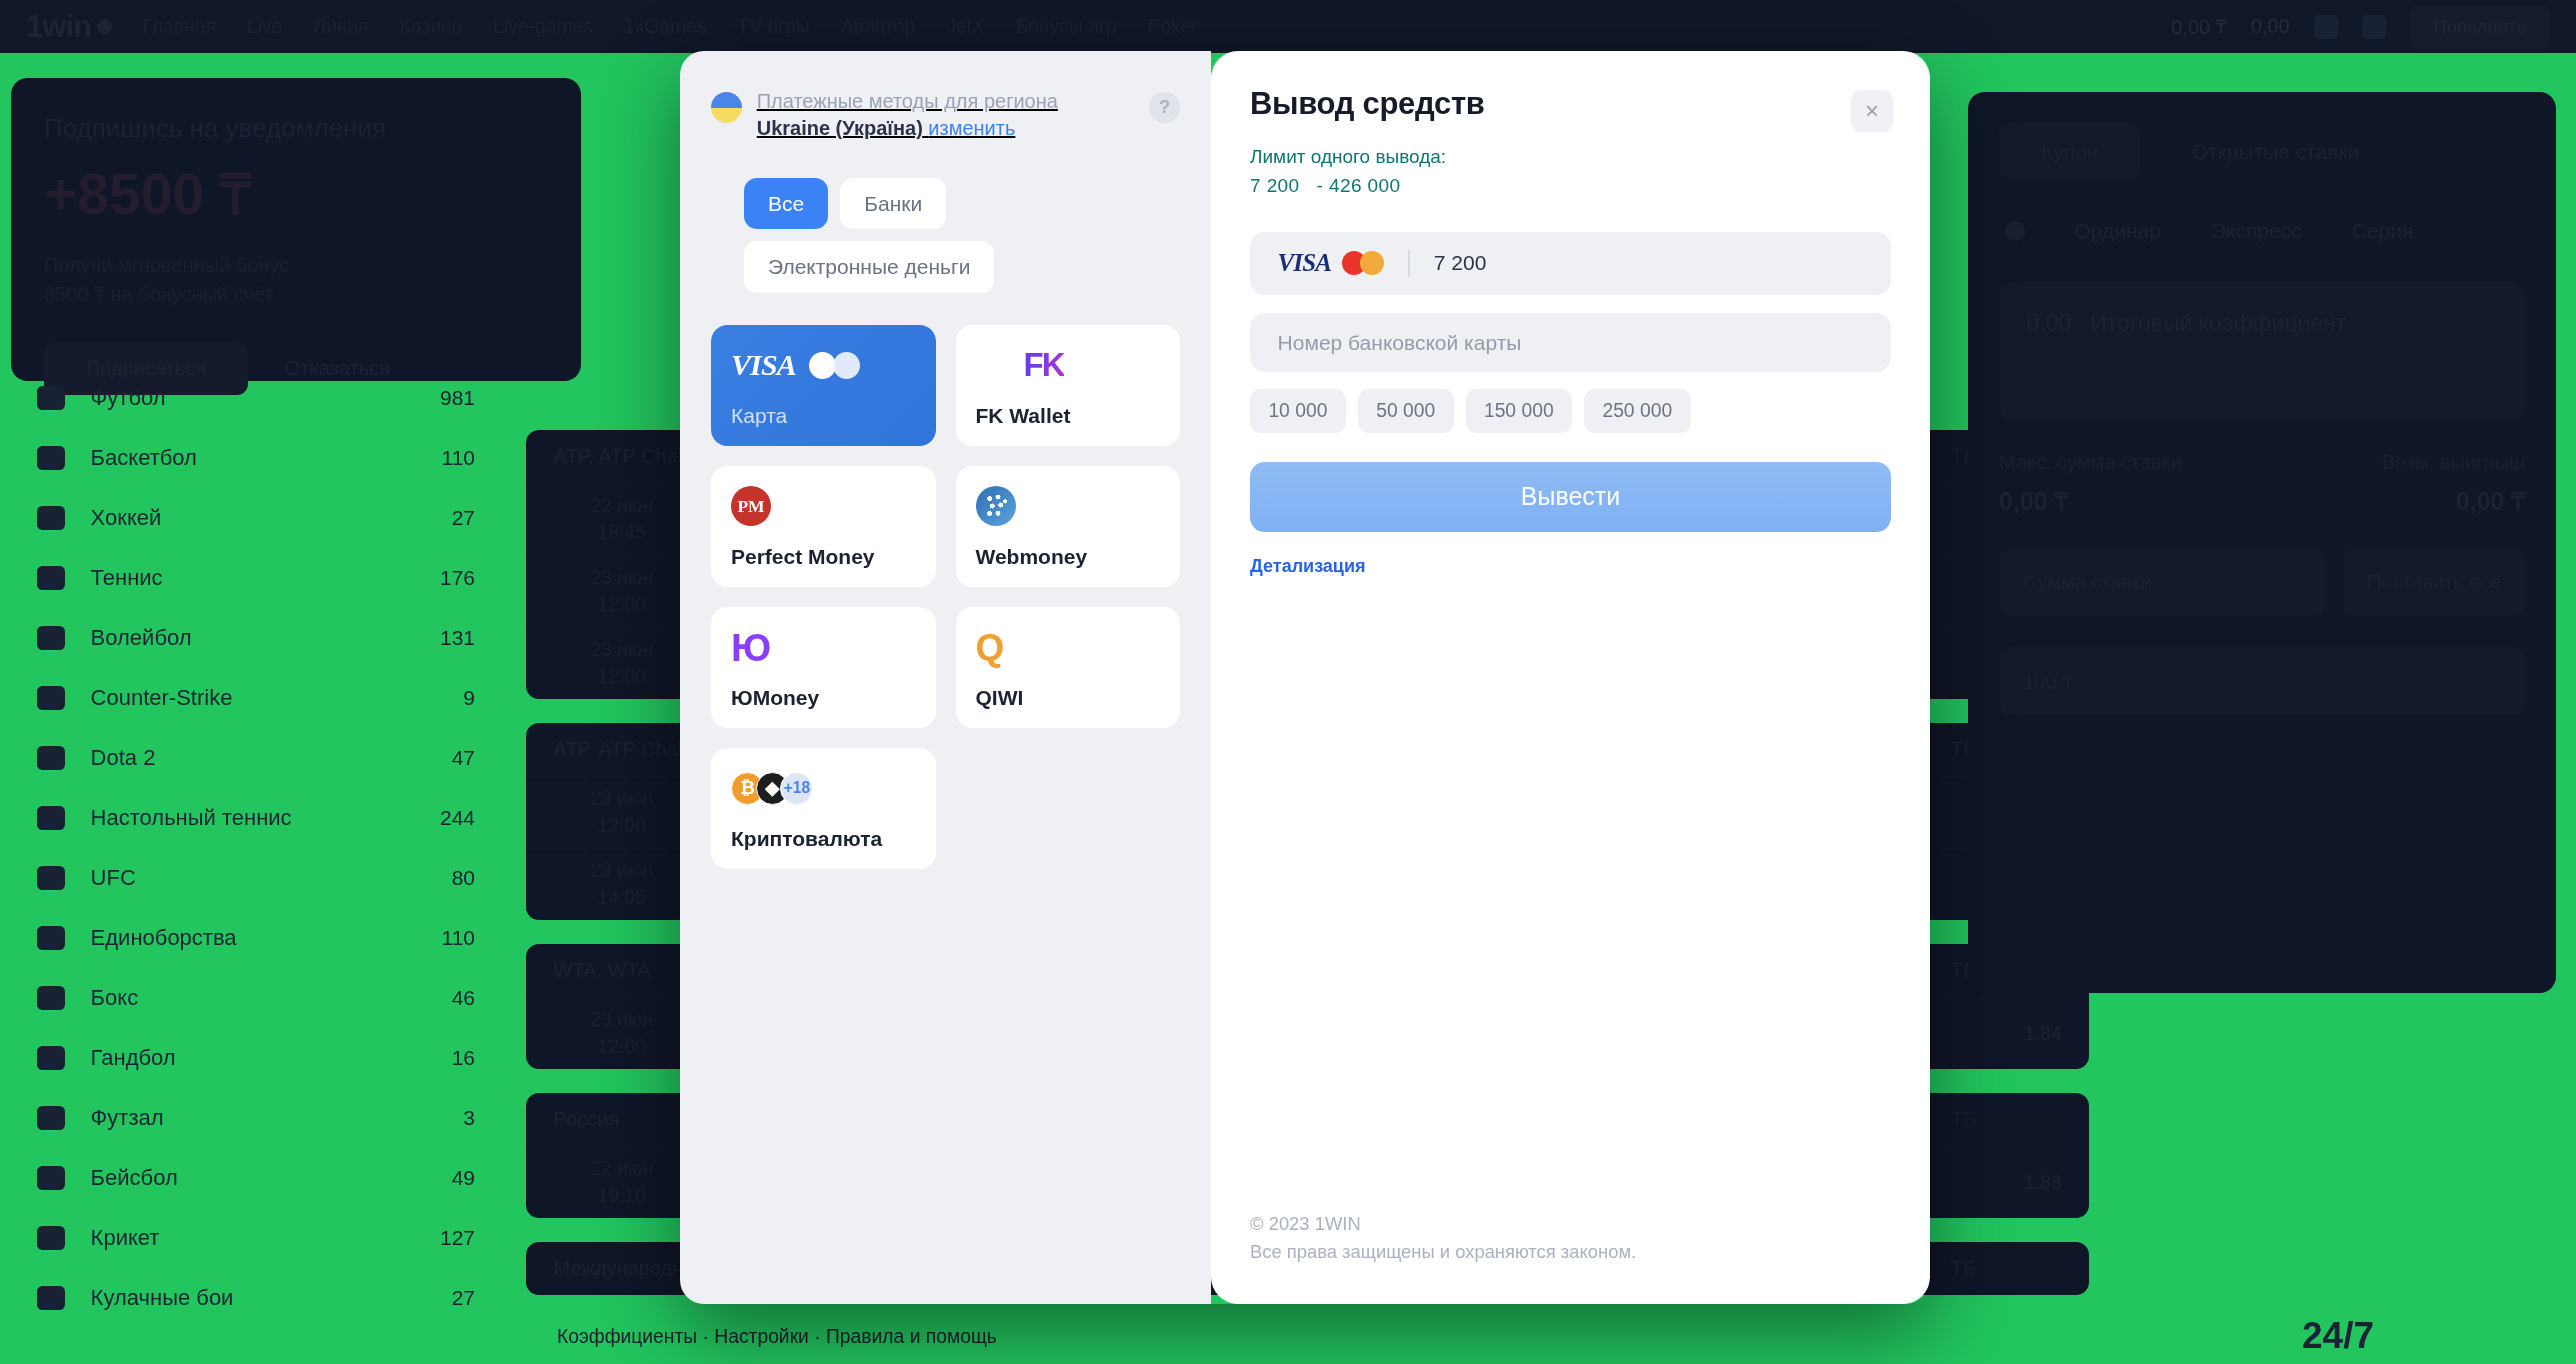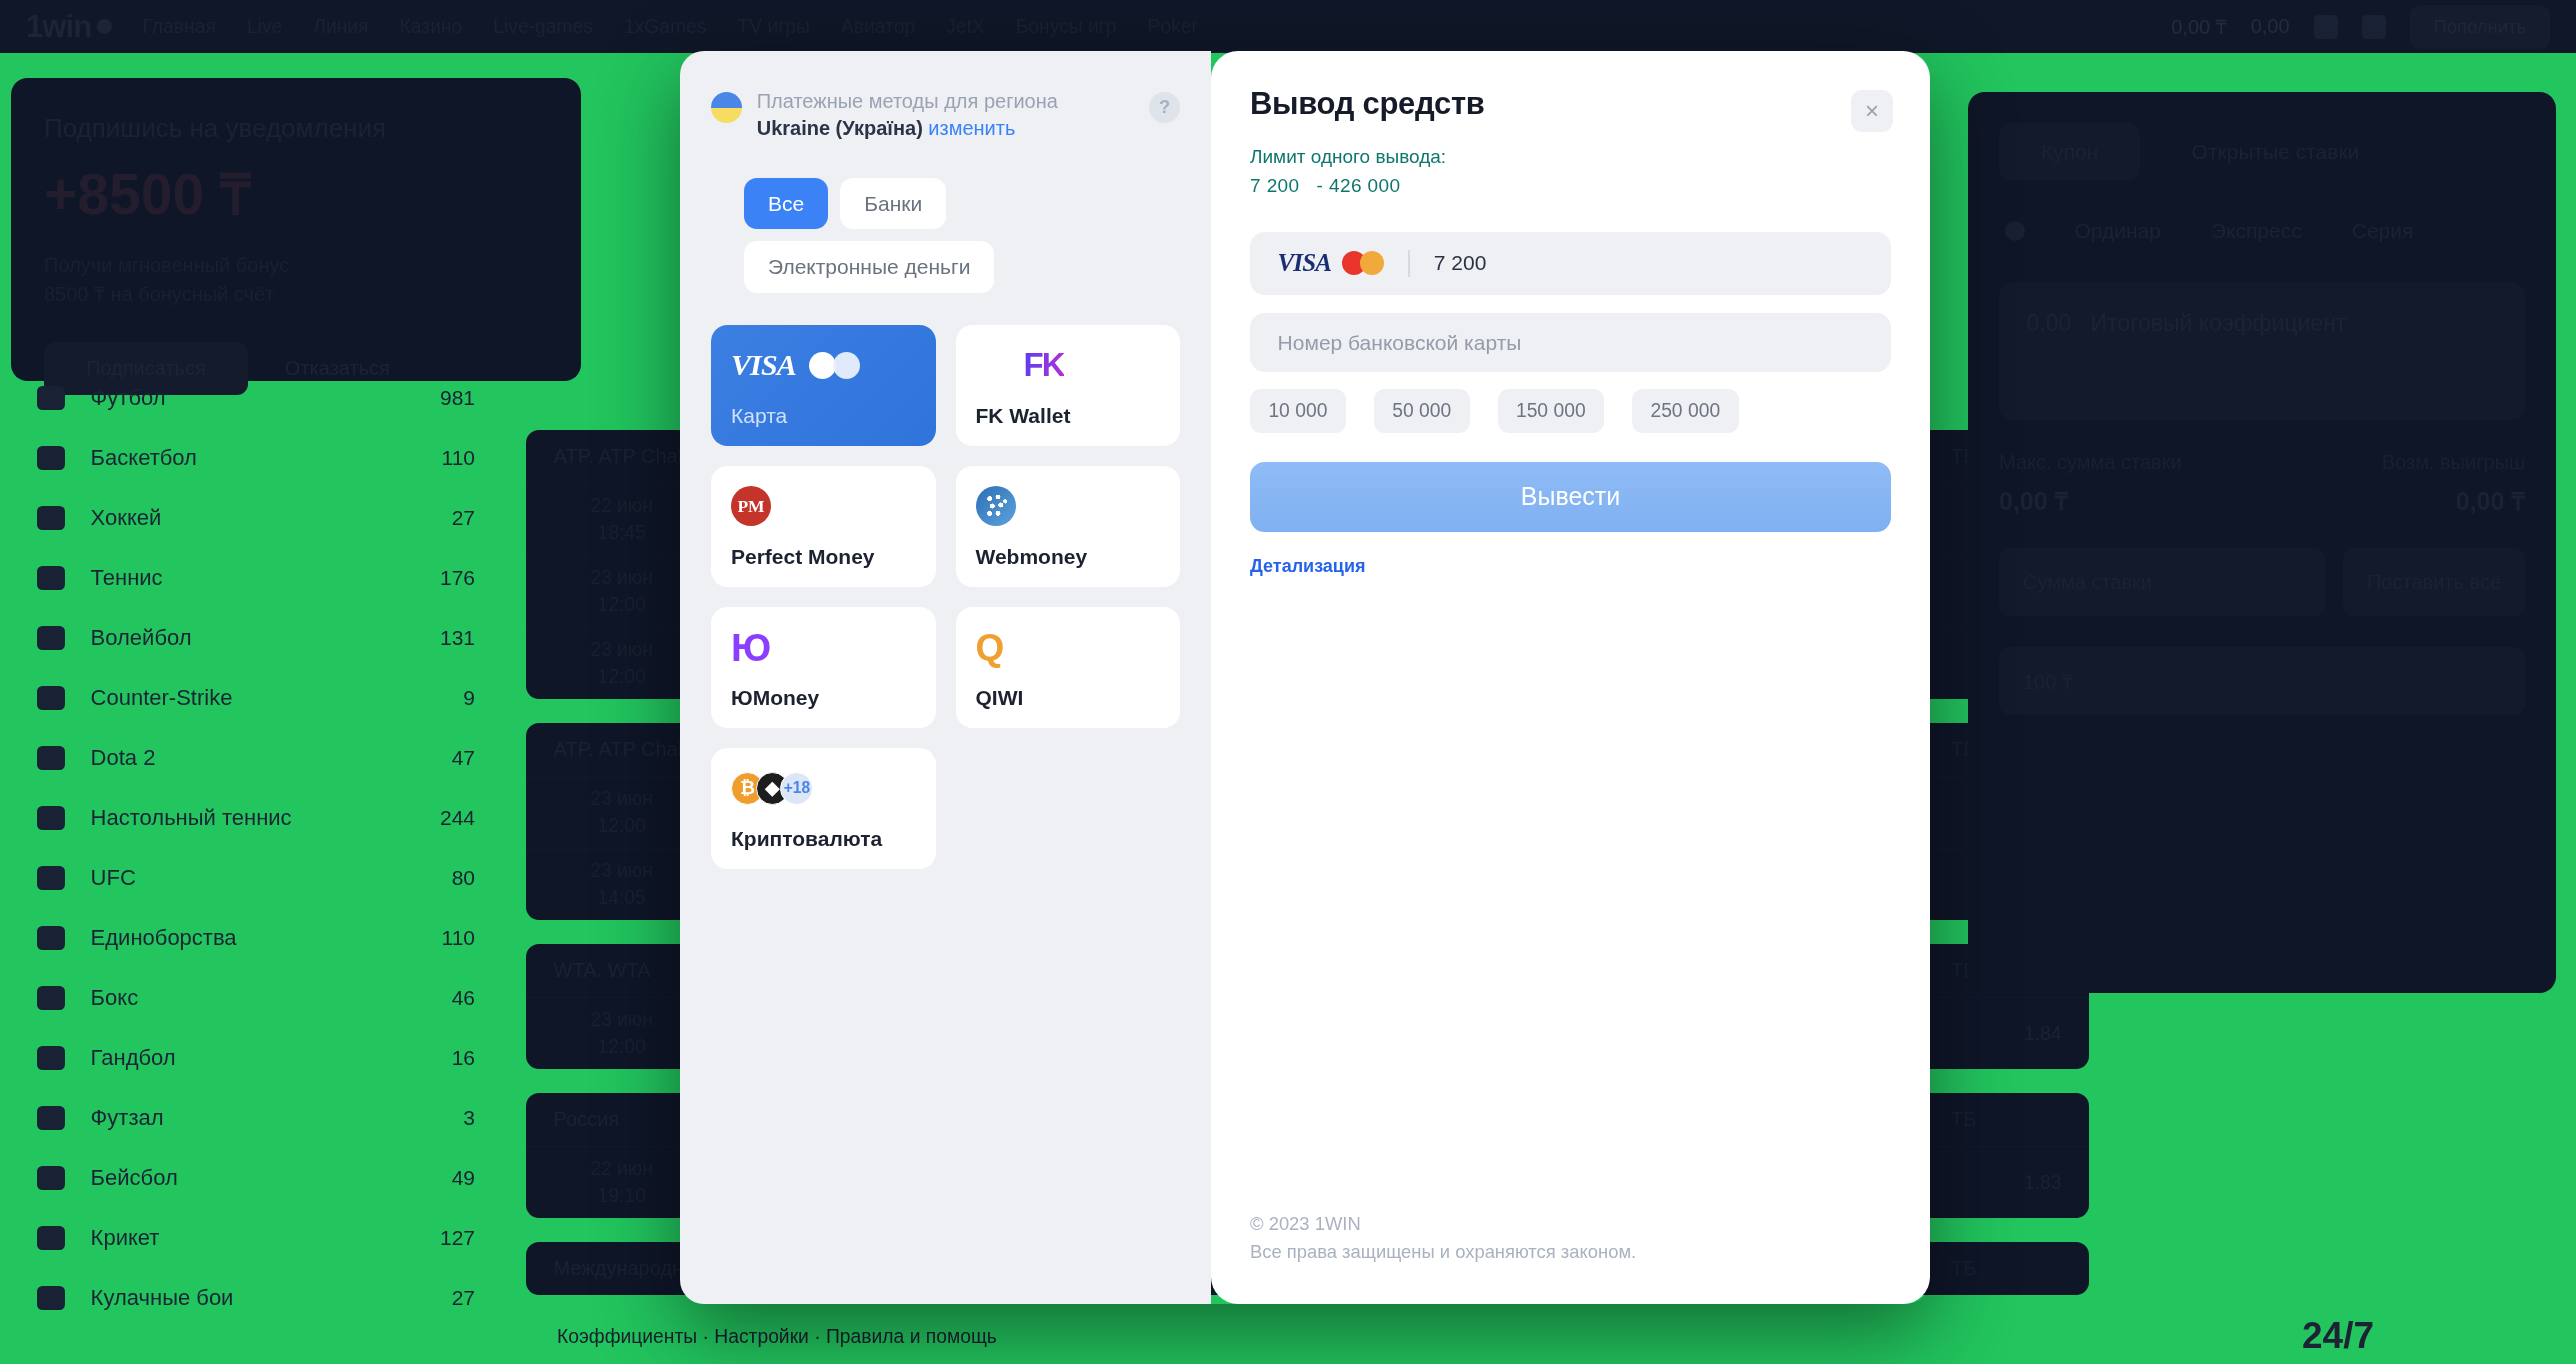--- a/index.html
+++ b/index.html
@@ -115,21 +115,21 @@
     padding:35px 39px 0 39px;
     border-radius:27px;
   }
 
   
   .region-row { display:flex; align-items:flex-start; gap:14.7px; }
   .flag {
     width:31px; height:31px; border-radius:50%; flex:none; margin-top:3.7px;
     background:linear-gradient(180deg,#4a86e8 0 50%, #f7dc62 50% 100%);
   }
-  .region-text { flex:1; }
+  .region-text { flex:1;text-decoration:underline; }
   .region-cap { font-size:20px; color:#9aa3b3; line-height:1.32; }
   .region-name { font-size:20px; color:#2b3348; font-weight:700; line-height:1.42; }
   .region-change { font-size:20px; color:#3b82f6; font-weight:400; }
   .help-btn {
     width:31px; height:31px; border-radius:50%; background:#dfe3ea;
     color:#a8b0be; font-size:18.4px; font-weight:700;
     display:flex; align-items:center; justify-content:center; flex:none; margin-top:3.7px;
   }
 
   .chips { display:flex; flex-wrap:wrap; gap:12px; margin-top:35px;padding-left:33px; }
@@ -200,21 +200,21 @@
   .mc-color i:nth-child(2){ left:18.4px; background:#f2a93b; }
   .vdiv { width:1.8px; height:27.6px; background:#d4d9e2; margin:0 24px; }
   .amount-val { font-size:21px; color:#2b3242; }
 
   .card-field {
     margin-top:18.4px; background:#eef0f4; border-radius:14.7px;
     height:59px; display:flex; align-items:center; padding:0 27.6px;
     font-size:21px; color:#959ca9;
   }
 
-  .quick-row { display:flex; gap:28px; margin-top:16.5px; }
+  .quick-row { display:flex; gap:12px; margin-top:16.5px; }
   .quick {
     background:#eef0f4; border-radius:11px; padding:11px 0;
     font-size:19.3px; color:#6d7584; text-align:center; min-width:75px;
     padding-left:18.4px; padding-right:18.4px;
   }
 
   .submit-btn {
     margin-top:29px; height:70px; border-radius:14.7px;
     background:linear-gradient(180deg,#8fbcf5 0%,#7fb0f2 100%);
     color:#fff; font-size:25px; font-weight:400;

